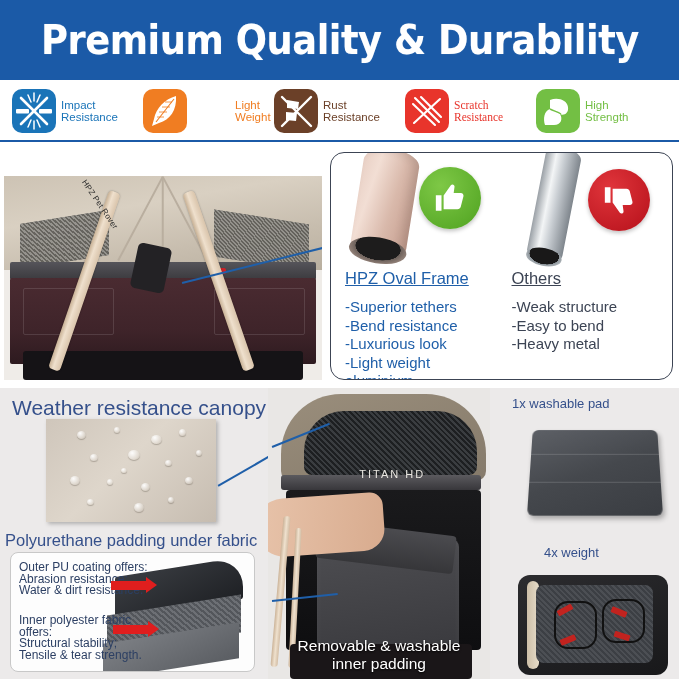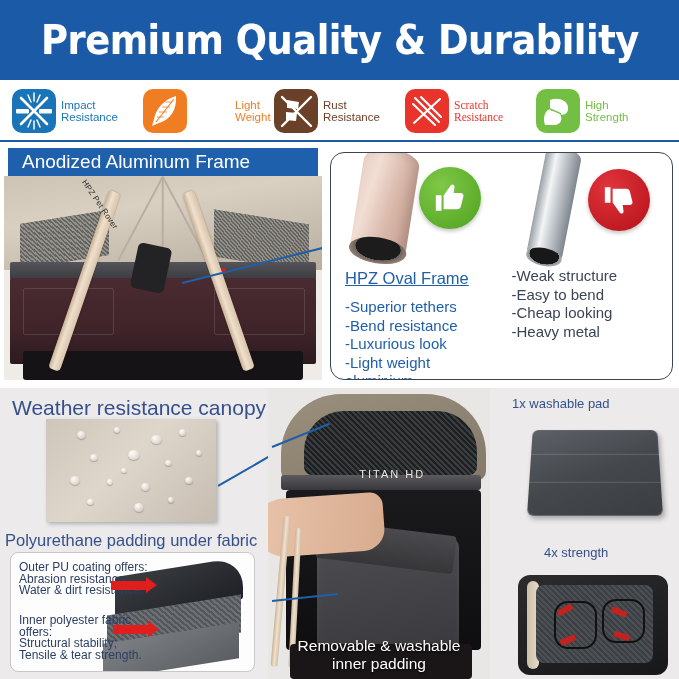--- a/index.html
+++ b/index.html
@@ -303,23 +303,20 @@
           <path d="M14 11 C22 8 31 11 32 18 C33 25 27 27 24 25 C27 30 25 36 18 36 L9 36 C7 30 8 22 14 20 Z" fill="#fff"></path>
           <path d="M14 20 C18 22 22 23 25 25" stroke="#73bf44" stroke-width="1.4" fill="none"></path>
         </svg>
       </div>
       <div class="feat-label" style="color:#73bf44;">High
 Strength</div>
     </div>
   </div>
   <div class="feat-strip-rule"></div>
 
-  <div class="banner">
-    <span>Anodized Aluminum Frame</span>
-  </div>
 
   <div class="frame-photo">
     <div class="fp-canopy"></div>
     <div class="fp-spoke" style="left:50%;top:0;width:95px;transform:rotate(118deg);"></div>
     <div class="fp-spoke" style="left:50%;top:0;width:95px;transform:rotate(62deg);"></div>
     <div class="fp-spoke" style="left:50%;top:0;width:92px;transform:rotate(90deg);"></div>
     <div class="fp-mesh-l"></div>
     <div class="fp-mesh-r"></div>
     <div class="fp-railtop"></div>
     <div class="fp-body"></div>
@@ -354,23 +351,23 @@
 
     <div class="cmp-col right">
       <div class="tube-wrap">
         <div class="tube-round"></div>
         <div class="thumb down">
           <svg viewBox="0 0 24 24">
               <path d="M2 3h4v11H2zM7.5 13.8 12.6 21c.9 1.2 2.8.4 2.6-1.1l-.6-4.3h5c1.3 0 2.2-1.2 1.9-2.4l-1.9-7.4C19.3 4.7 18.4 4 17.3 4H7.5z"></path>
             </svg>
         </div>
       </div>
+      <div class="cmp-h gray">Others</div>
       <div class="cmp-li gray">-Weak structure</div>
       <div class="cmp-li gray">-Easy to bend</div>
-      <div class="cmp-li gray">-Cheap looking</div>
       <div class="cmp-li gray">-Heavy metal</div>
     </div>
   </div>
 
   <div class="lower"></div>
 
   <div class="wc-title">Weather resistance canopy</div>
   <div class="wc-photo">
     <div class="drop" style="left:18%;top:12%;width:9px;height:8px;"></div>
     <div class="drop" style="left:40%;top:8%;width:6px;height:6px;"></div>
@@ -426,21 +423,21 @@
   </div>
 
   <div class="rp-title" style="left:512px;top:396px;">1x washable pad</div>
   <div class="pad-photo">
     <div class="pad-shape">
       <div class="pad-seam" style="top:30%;"></div>
       <div class="pad-seam" style="top:62%;"></div>
     </div>
   </div>
 
-  <div class="rp-title" style="left:544px;top:545px;">4x strength</div>
+  <div class="rp-title" style="left:544px;top:545px;">4x weight</div>
   <div class="teth-photo">
     <div class="teth-tub"></div>
     <div class="teth-beige" style="left:6%;top:6%;width:12px;height:88%;border-radius:8px;"></div>
     <div class="teth-inner"></div>
     <div class="teth-strap" style="left:24%;top:26%;width:26%;height:44%;"></div>
     <div class="teth-strap" style="left:56%;top:24%;width:26%;height:40%;"></div>
     <div class="teth-red" style="left:26%;top:32%;width:16px;height:6px;transform:rotate(-28deg);"></div>
     <div class="teth-red" style="left:28%;top:62%;width:16px;height:6px;transform:rotate(-22deg);"></div>
     <div class="teth-red" style="left:62%;top:34%;width:16px;height:6px;transform:rotate(22deg);"></div>
     <div class="teth-red" style="left:64%;top:58%;width:16px;height:6px;transform:rotate(18deg);"></div>

